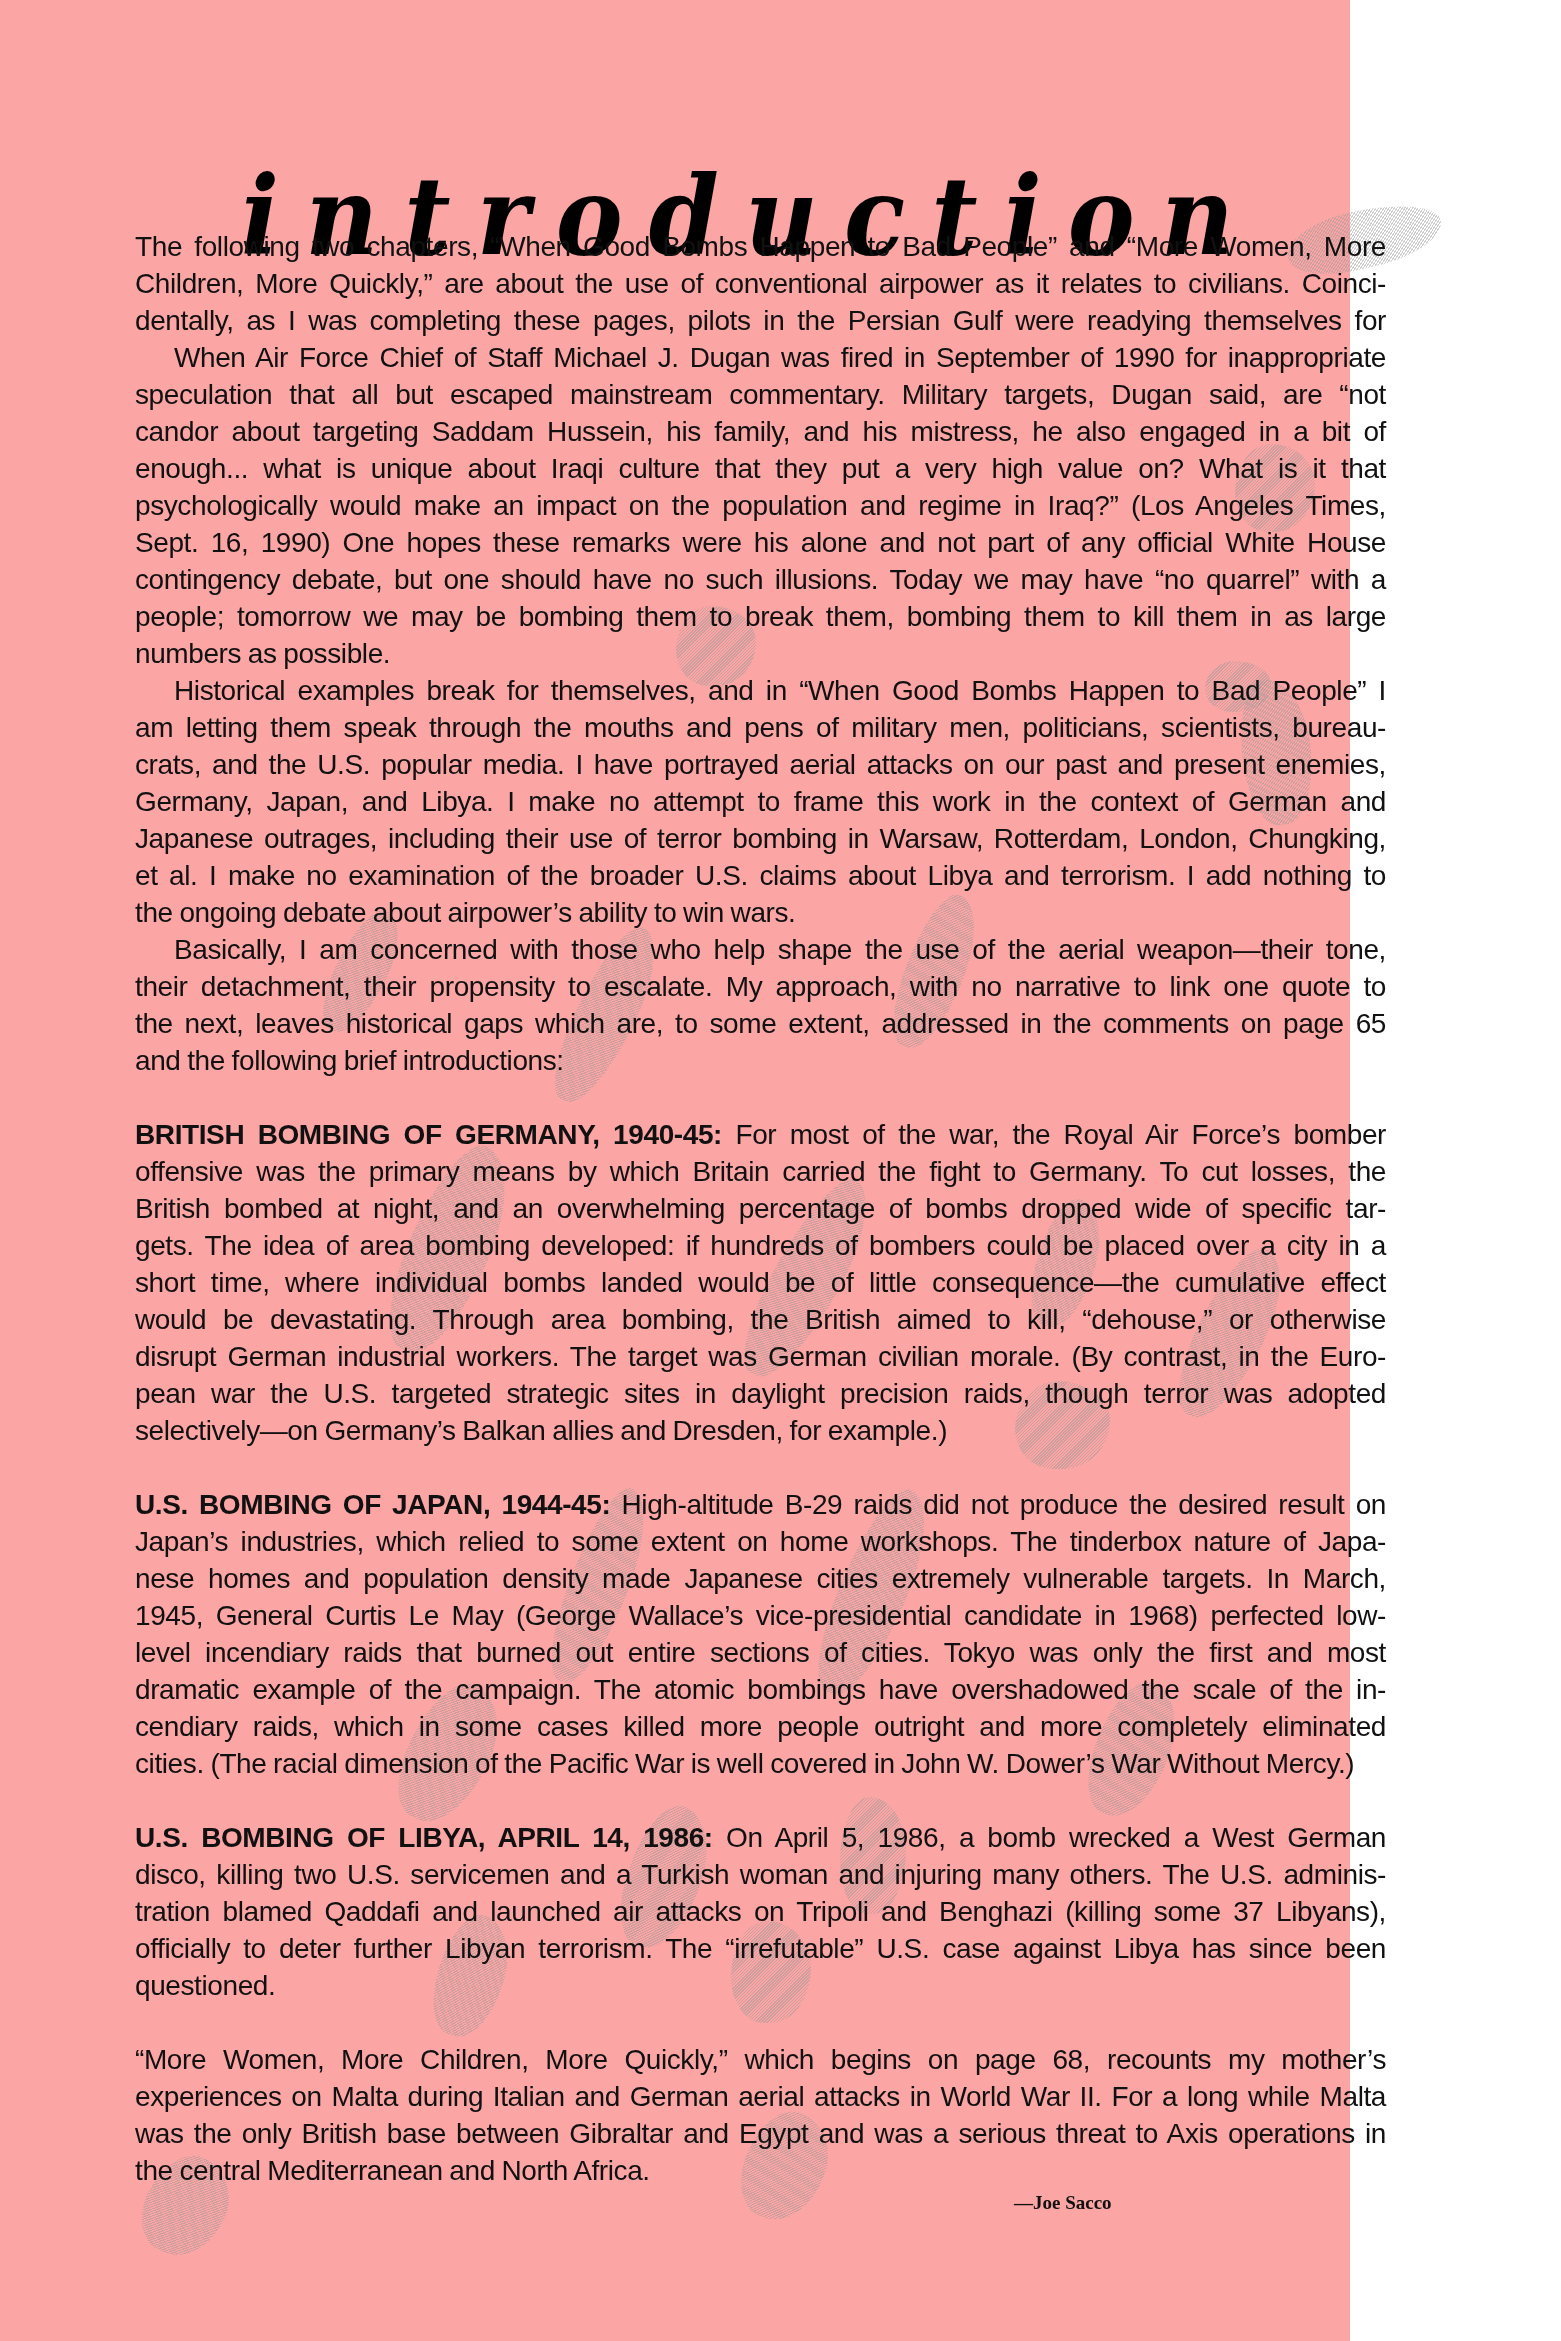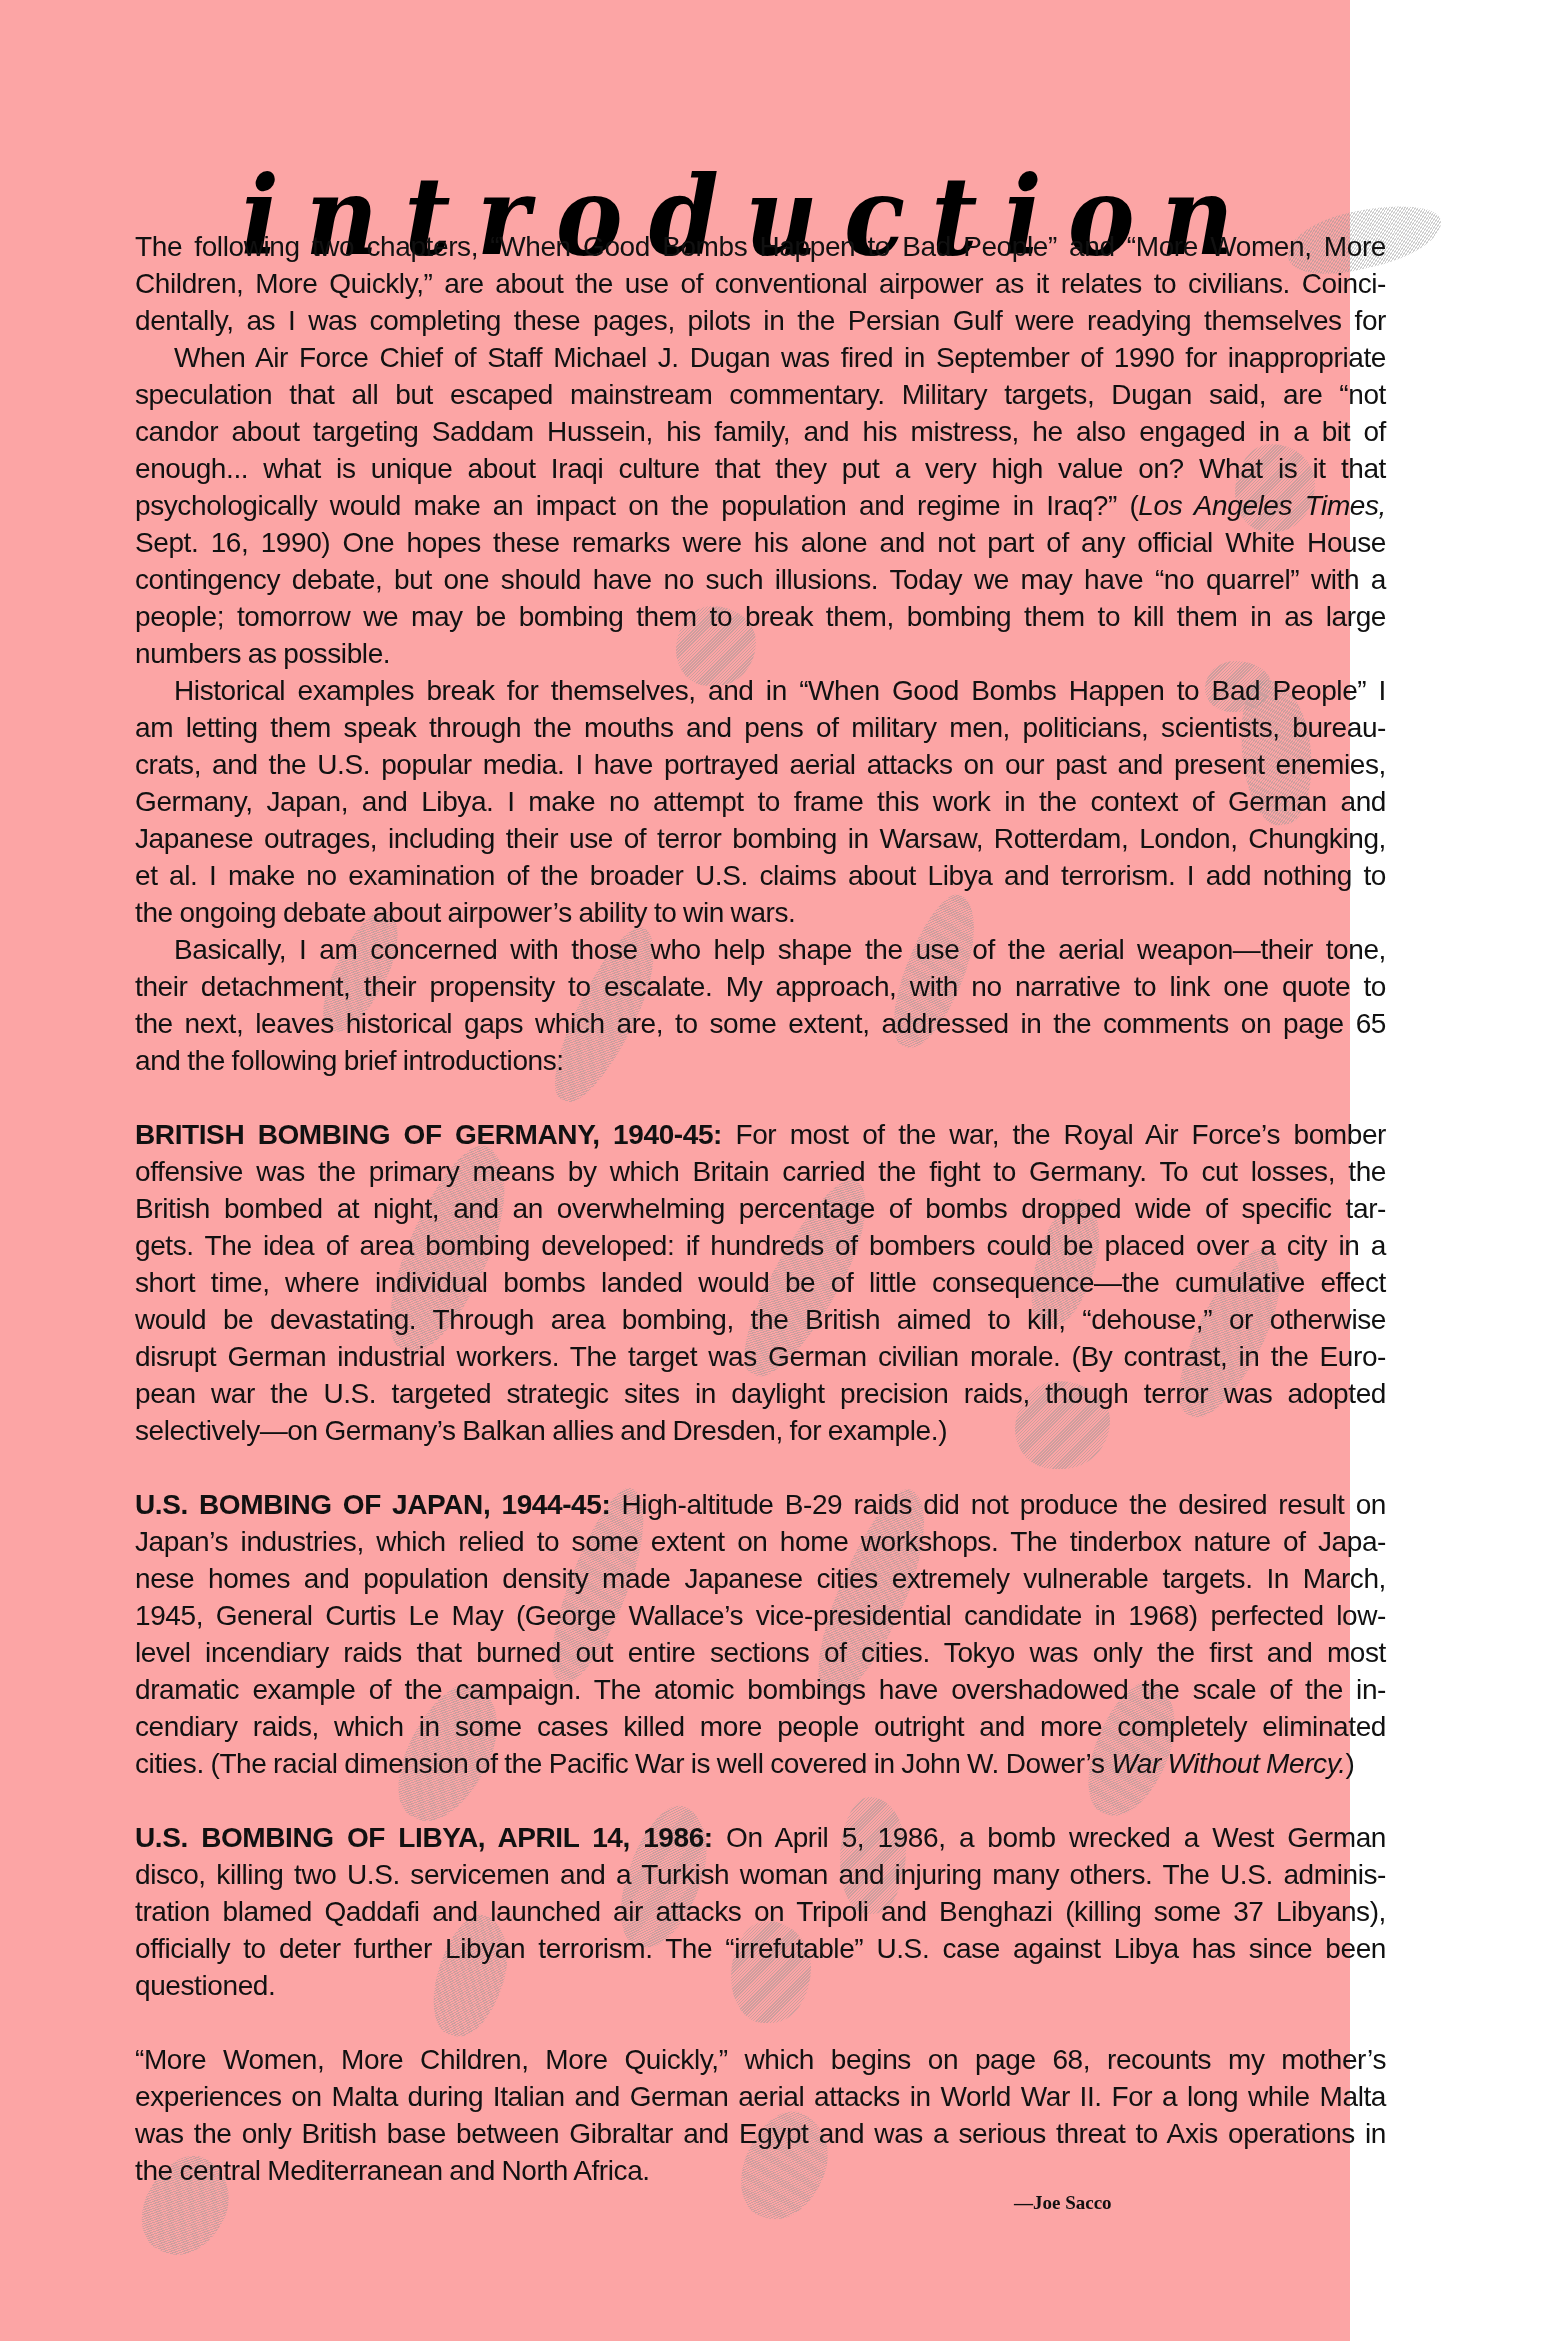--- a/index.html
+++ b/index.html
@@ -44,21 +44,21 @@
     white-space: nowrap;
     text-align: justify;
     text-align-last: justify;
     letter-spacing: -0.4px;
     word-spacing: -0.7px;
   }
   .line.last { text-align-last: left; }
   .line.indent { padding-left: 39px; }
   .gap { display: block; height: 37px; }
   .b { font-weight: bold; }
-  .i { font-style: italic; }
+  .i { }
   .signature {
     position: absolute;
     left: 1014px; top: 2184px;
     font-family: Liberation Serif, serif;
     font-weight: bold; font-size: 19px; line-height: 37px;
     color: #111; z-index: 2;
   }
 </style>
 </head>
 <body>

